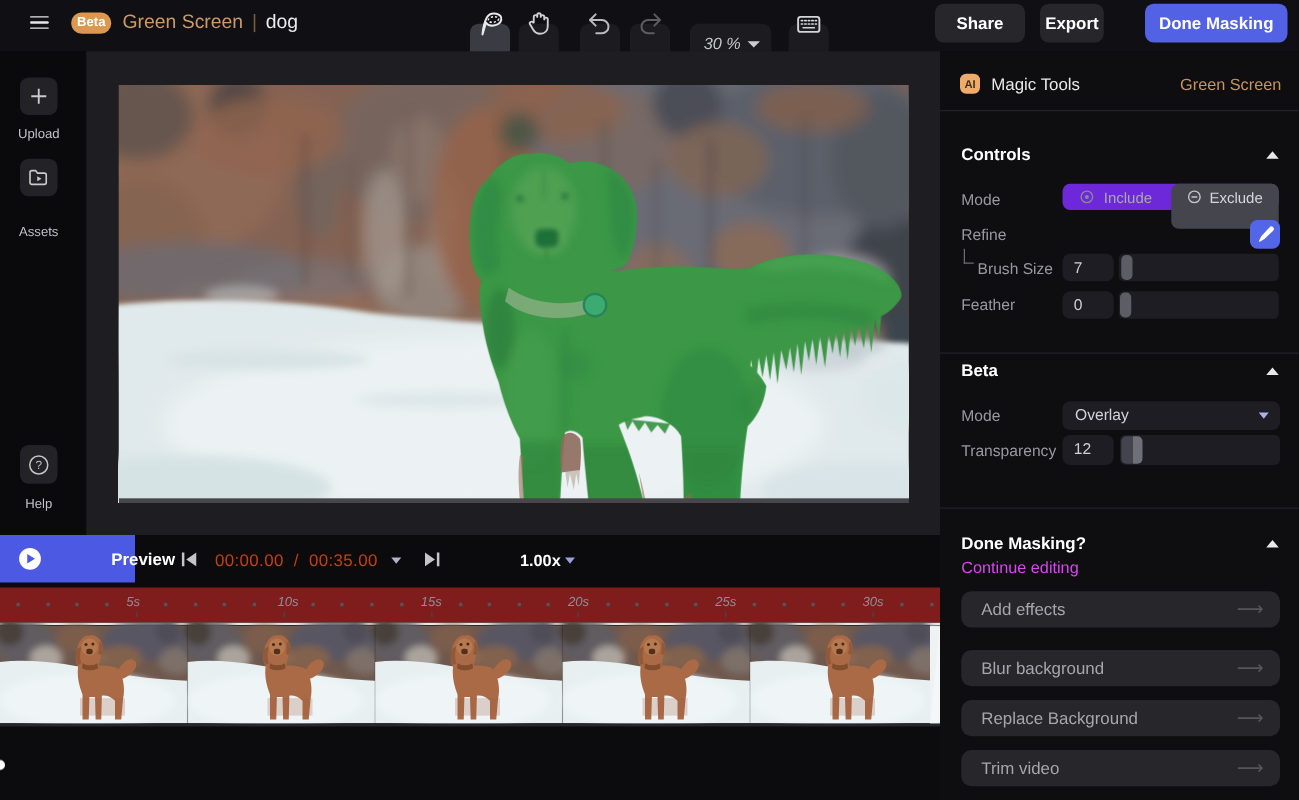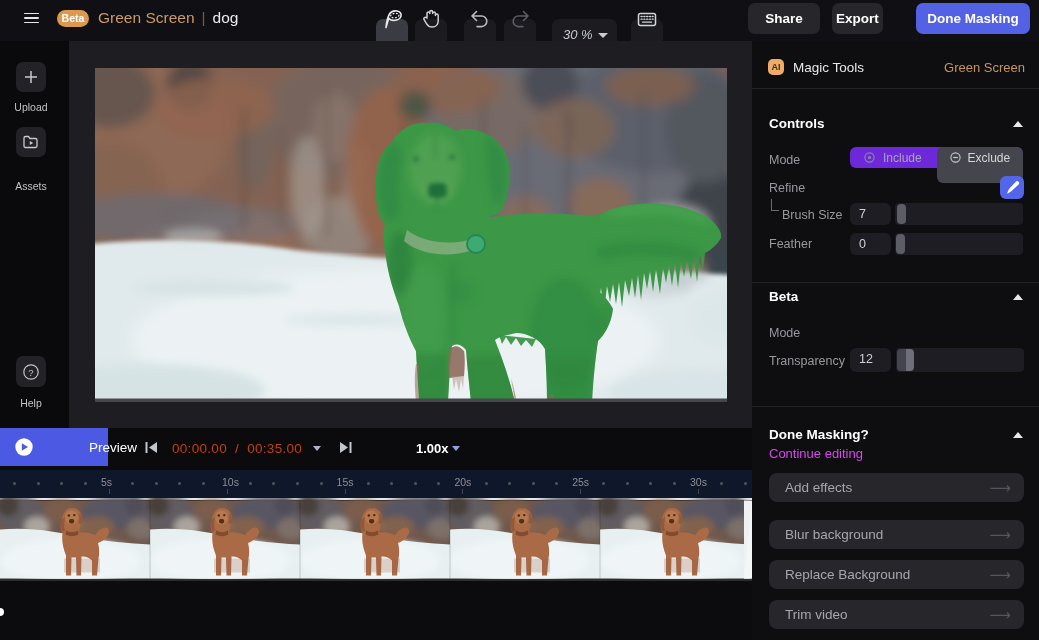--- a/index.html
+++ b/index.html
@@ -45,21 +45,21 @@
     border-radius:6px; color:#cfcfd5; line-height:22px; padding-left:9px; }
   .strack { position:absolute; width:128px; height:22px; background:#1d1d23; border-radius:4px; }
   .shandle { position:absolute; top:1px; width:9px; height:20px; background:#5d5d66; border-radius:4px; }
   .pbtn { position:absolute; left:17px; width:255px; height:29px; background:#26262b;
     border-radius:8px; color:#a6a6ae; font-size:13.5px; line-height:29px; padding-left:16px; }
   .pbtn .arr { position:absolute; right:13px; top:0; color:#55555e; font-size:15px; }
 
   
   #transport { left:0; top:428px; width:752px; height:42px; background:#0b0b0d; }
   #previewb { left:0; top:0; width:108px; height:38px; background:#4c59e2; color:#fff; }
-  #ruler { left:0; top:470px; width:752px; height:28px; background:#0f172a; }
+  #ruler { left:0; top:470px; width:752px; height:28px; background:#7f1d1d;font-style:italic; }
   .rlab { position:absolute; top:6px; font-size:10.5px; color:#8e8f96; }
   .rdot { position:absolute; top:12px; width:3px; height:3px; border-radius:50%; background:#54555c; }
   .rtick { position:absolute; top:19px; width:1px; height:5px; background:#45464c; }
   #strip { left:0; top:498px; width:752px; height:81px; }
   #bottomblk { left:0; top:579px; width:752px; height:61px; background:#0c0c0e; border-top:2px solid #2c2c31; }
 </style>
 </head>
 <body>
 <div id="stage">
 
@@ -344,20 +344,24 @@
     <div class="vbox abs" style="top:191.5px;">0</div>
     <div class="strack abs" style="left:143px;top:191.5px;">
         <div class="shandle" style="left:1px;"></div>
       </div>
 
     <div class="divid" style="top:241px;"></div>
     <div class="abs hdr" style="left:17px;top:248px;">Beta</div>
     <div class="caretup" style="top:253px;"></div>
 
     <div class="abs" style="left:17px;top:285px;">Mode</div>
+    <div class="abs" style="left:98px;top:279.5px;width:173.5px;height:23px;background:#1d1d23;border-radius:6px;color:#d2d2d8;line-height:23px;">
+      <span style="padding-left:10px;">Overlay</span>
+      <span style="position:absolute;right:9px;top:9.5px;width:0;height:0;border-left:4.5px solid transparent;border-right:4.5px solid transparent;border-top:5px solid #aab1e8;"></span>
+    </div>
     <div class="abs" style="left:17px;top:313px;">Transparency</div>
     <div class="vbox abs" style="top:307px;height:23.5px;line-height:23.5px;">12</div>
     <div class="strack abs" style="left:143.5px;top:307px;width:128.5px;height:23.5px;">
       <div style="position:absolute;left:1px;top:1px;width:17px;height:21.5px;border-radius:4px;background:linear-gradient(90deg,#44444e 55%,#6f6f79 55%);"></div>
     </div>
 
     <div class="divid" style="top:364.5px;"></div>
     <div class="abs hdr" style="left:17px;top:386px;">Done Masking?</div>
     <div class="caretup" style="top:391px;"></div>
     <div class="abs" style="left:17px;top:405px;color:#d946ef;font-size:13px;">Continue editing</div>
@@ -367,21 +371,21 @@
     <div class="pbtn abs" style="top:519px;">Replace Background<span class="arr">⟶</span></div>
     <div class="pbtn abs" style="top:558.5px;">Trim video<span class="arr">⟶</span></div>
   </div>
 
   <div id="transport" class="abs">
     <div id="previewb" class="abs">
       <svg class="abs" style="left:15px;top:10px;" width="18" height="18" viewBox="0 0 18 18">
         <circle cx="9" cy="9" r="8.7" fill="#fff"></circle>
         <path d="M6.8 5.2 L13 9 L6.8 12.8 Z" fill="#4c59e2"></path>
       </svg>
-      <span class="abs" style="left:45px;top:12px;font-weight:normal;font-size:13.5px;padding-left:44px;">Preview</span>
+      <span class="abs" style="left:45px;top:12px;font-weight:bold;font-size:13.5px;padding-left:44px;">Preview</span>
     </div>
     <svg class="abs" style="left:145px;top:13px;" width="13" height="13" viewBox="0 0 13 13">
       <rect x="0.5" y="1" width="2" height="11" fill="#c2c5ca"></rect>
       <path d="M12 1 L4 6.5 L12 12 Z" fill="#c2c5ca"></path>
     </svg>
     <div class="abs" style="left:172px;top:13px;font-size:13.5px;color:#c2410c;letter-spacing:.3px;">00:00.00&nbsp; /&nbsp; 00:35.00</div>
     <span class="abs" style="left:313px;top:18px;width:0;height:0;border-left:4.5px solid transparent;border-right:4.5px solid transparent;border-top:5px solid #b0b4c8;"></span>
     <svg class="abs" style="left:339px;top:13px;" width="13" height="13" viewBox="0 0 13 13">
       <rect x="10.5" y="1" width="2" height="11" fill="#c2c5ca"></rect>
       <path d="M1 1 L9 6.5 L1 12 Z" fill="#c2c5ca"></path>

